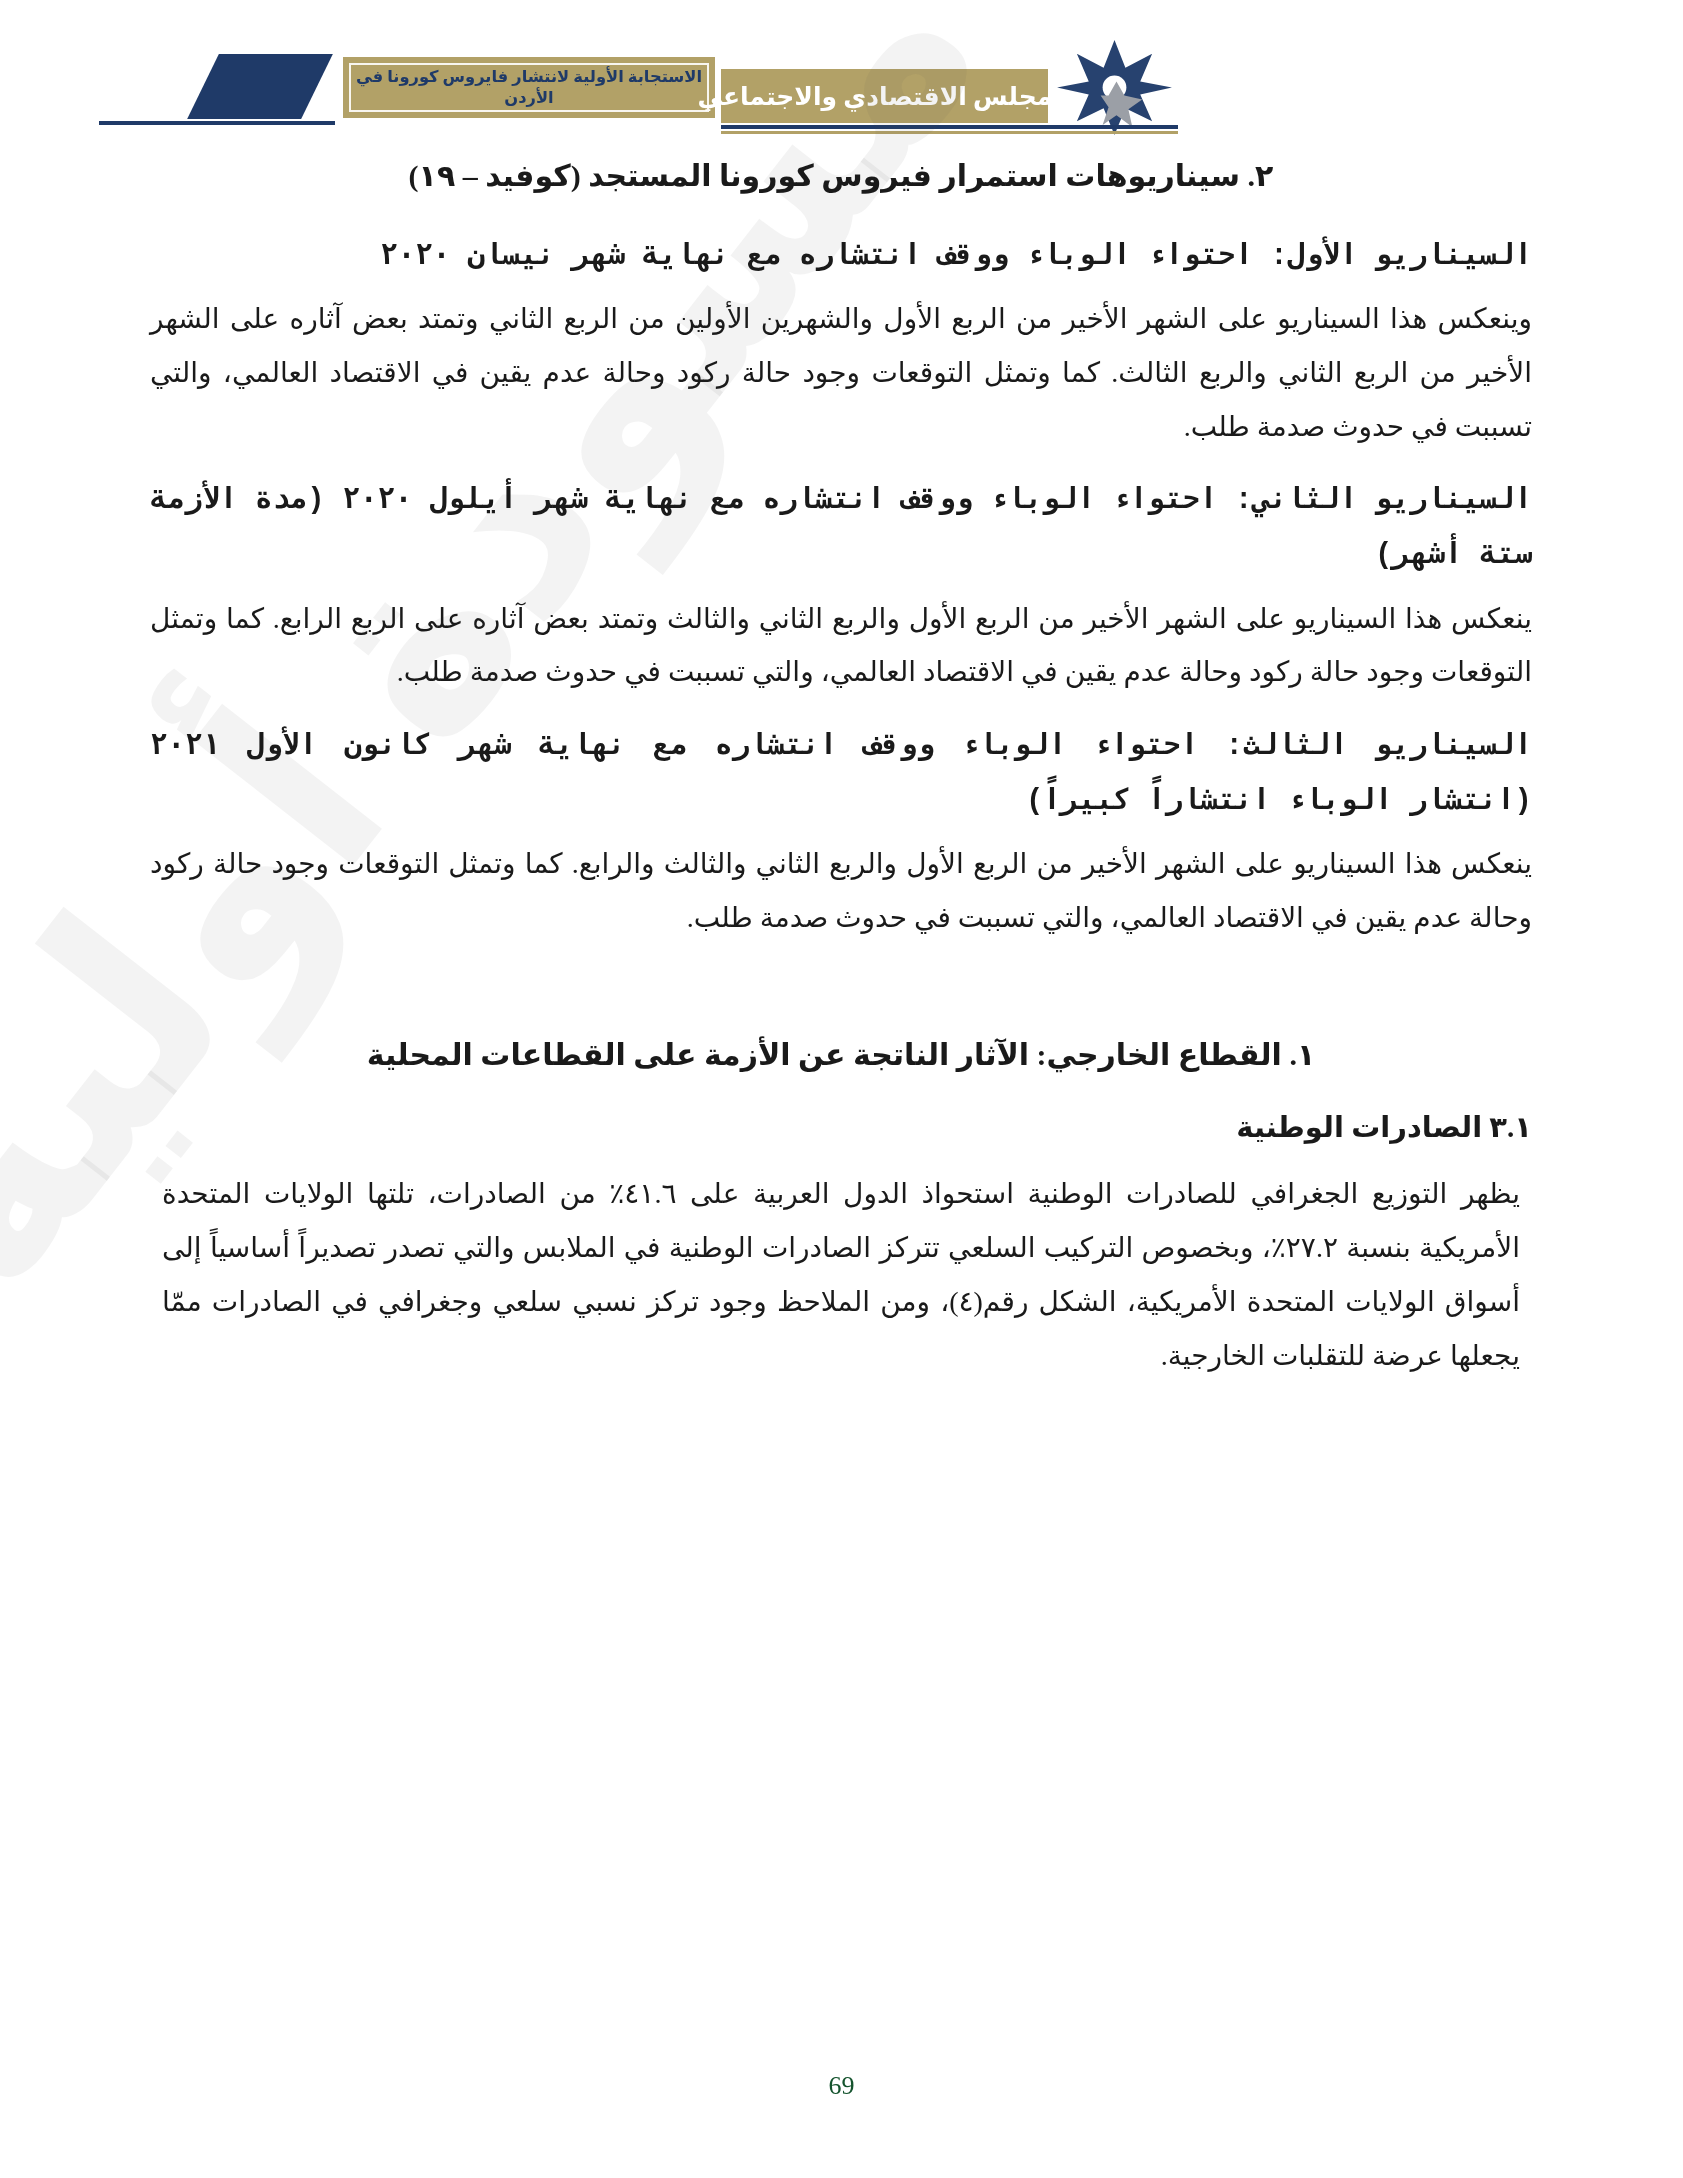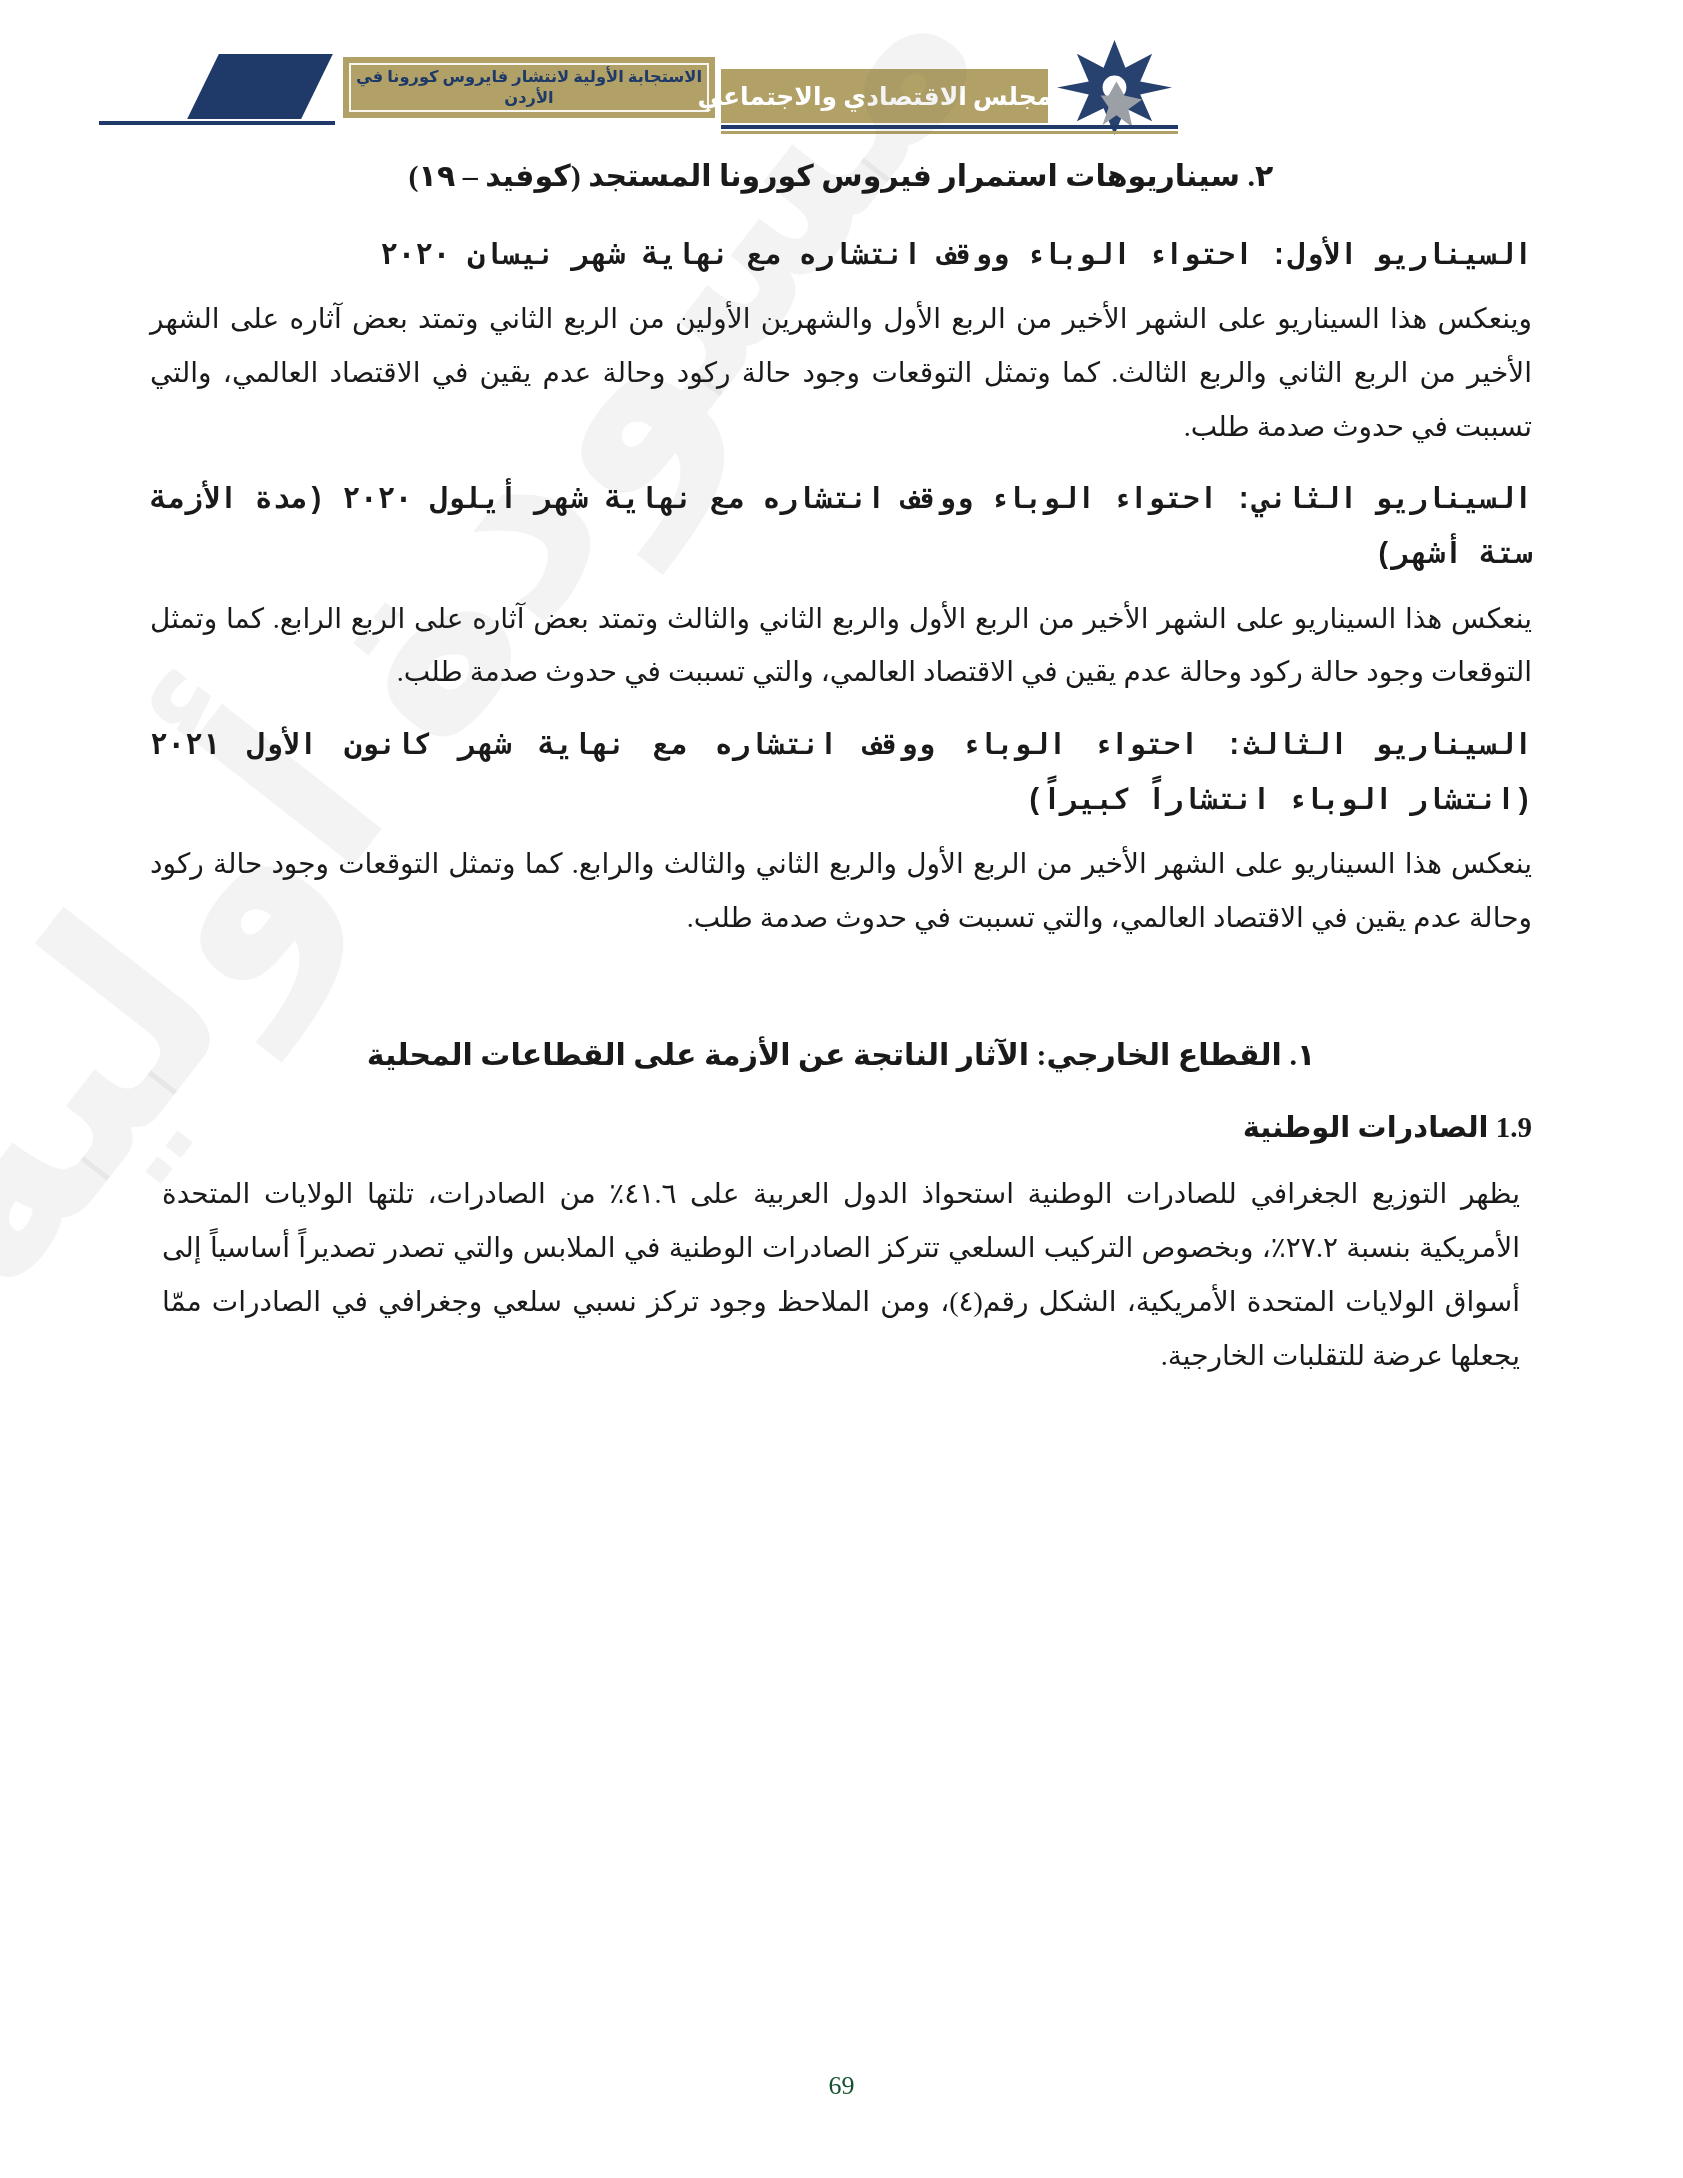--- a/index.html
+++ b/index.html
@@ -197,21 +197,21 @@
       <p class="scn-body">ينعكس هذا السيناريو على الشهر الأخير من الربع الأول والربع الثاني والثالث وتمتد بعض آثاره على الربع الرابع. كما وتمثل التوقعات وجود حالة ركود وحالة عدم يقين في الاقتصاد العالمي، والتي تسببت في حدوث صدمة طلب.</p>
     </div>
 
     <div>
       <h2 class="scn-heading">السيناريو الثالث: احتواء الوباء ووقف انتشاره مع نهاية شهر كانون الأول ٢٠٢١ (انتشار الوباء انتشاراً كبيراً)</h2>
       <p class="scn-body">ينعكس هذا السيناريو على الشهر الأخير من الربع الأول والربع الثاني والثالث والرابع. كما وتمثل التوقعات وجود حالة ركود وحالة عدم يقين في الاقتصاد العالمي، والتي تسببت في حدوث صدمة طلب.</p>
     </div>
 
     <h1 class="ext-title">١. القطاع الخارجي: الآثار الناتجة عن الأزمة على القطاعات المحلية</h1>
 
-    <h2 class="sub-heading">1.9 الصادرات الوطنية</h2>
+    <h2 class="sub-heading">٣.١ الصادرات الوطنية</h2>
     <p class="sub-body">يظهر التوزيع الجغرافي للصادرات الوطنية استحواذ الدول العربية على ٤١.٦٪ من الصادرات، تلتها الولايات المتحدة الأمريكية بنسبة ٢٧.٢٪، وبخصوص التركيب السلعي تتركز الصادرات الوطنية في الملابس والتي تصدر تصديراً أساسياً إلى أسواق الولايات المتحدة الأمريكية، الشكل رقم(٤)، ومن الملاحظ وجود تركز نسبي سلعي وجغرافي في الصادرات ممّا يجعلها عرضة للتقلبات الخارجية.</p>
 
   </div>
 
   <div class="page-number">69</div>
 
 </div>
 
 
 </body></html>

